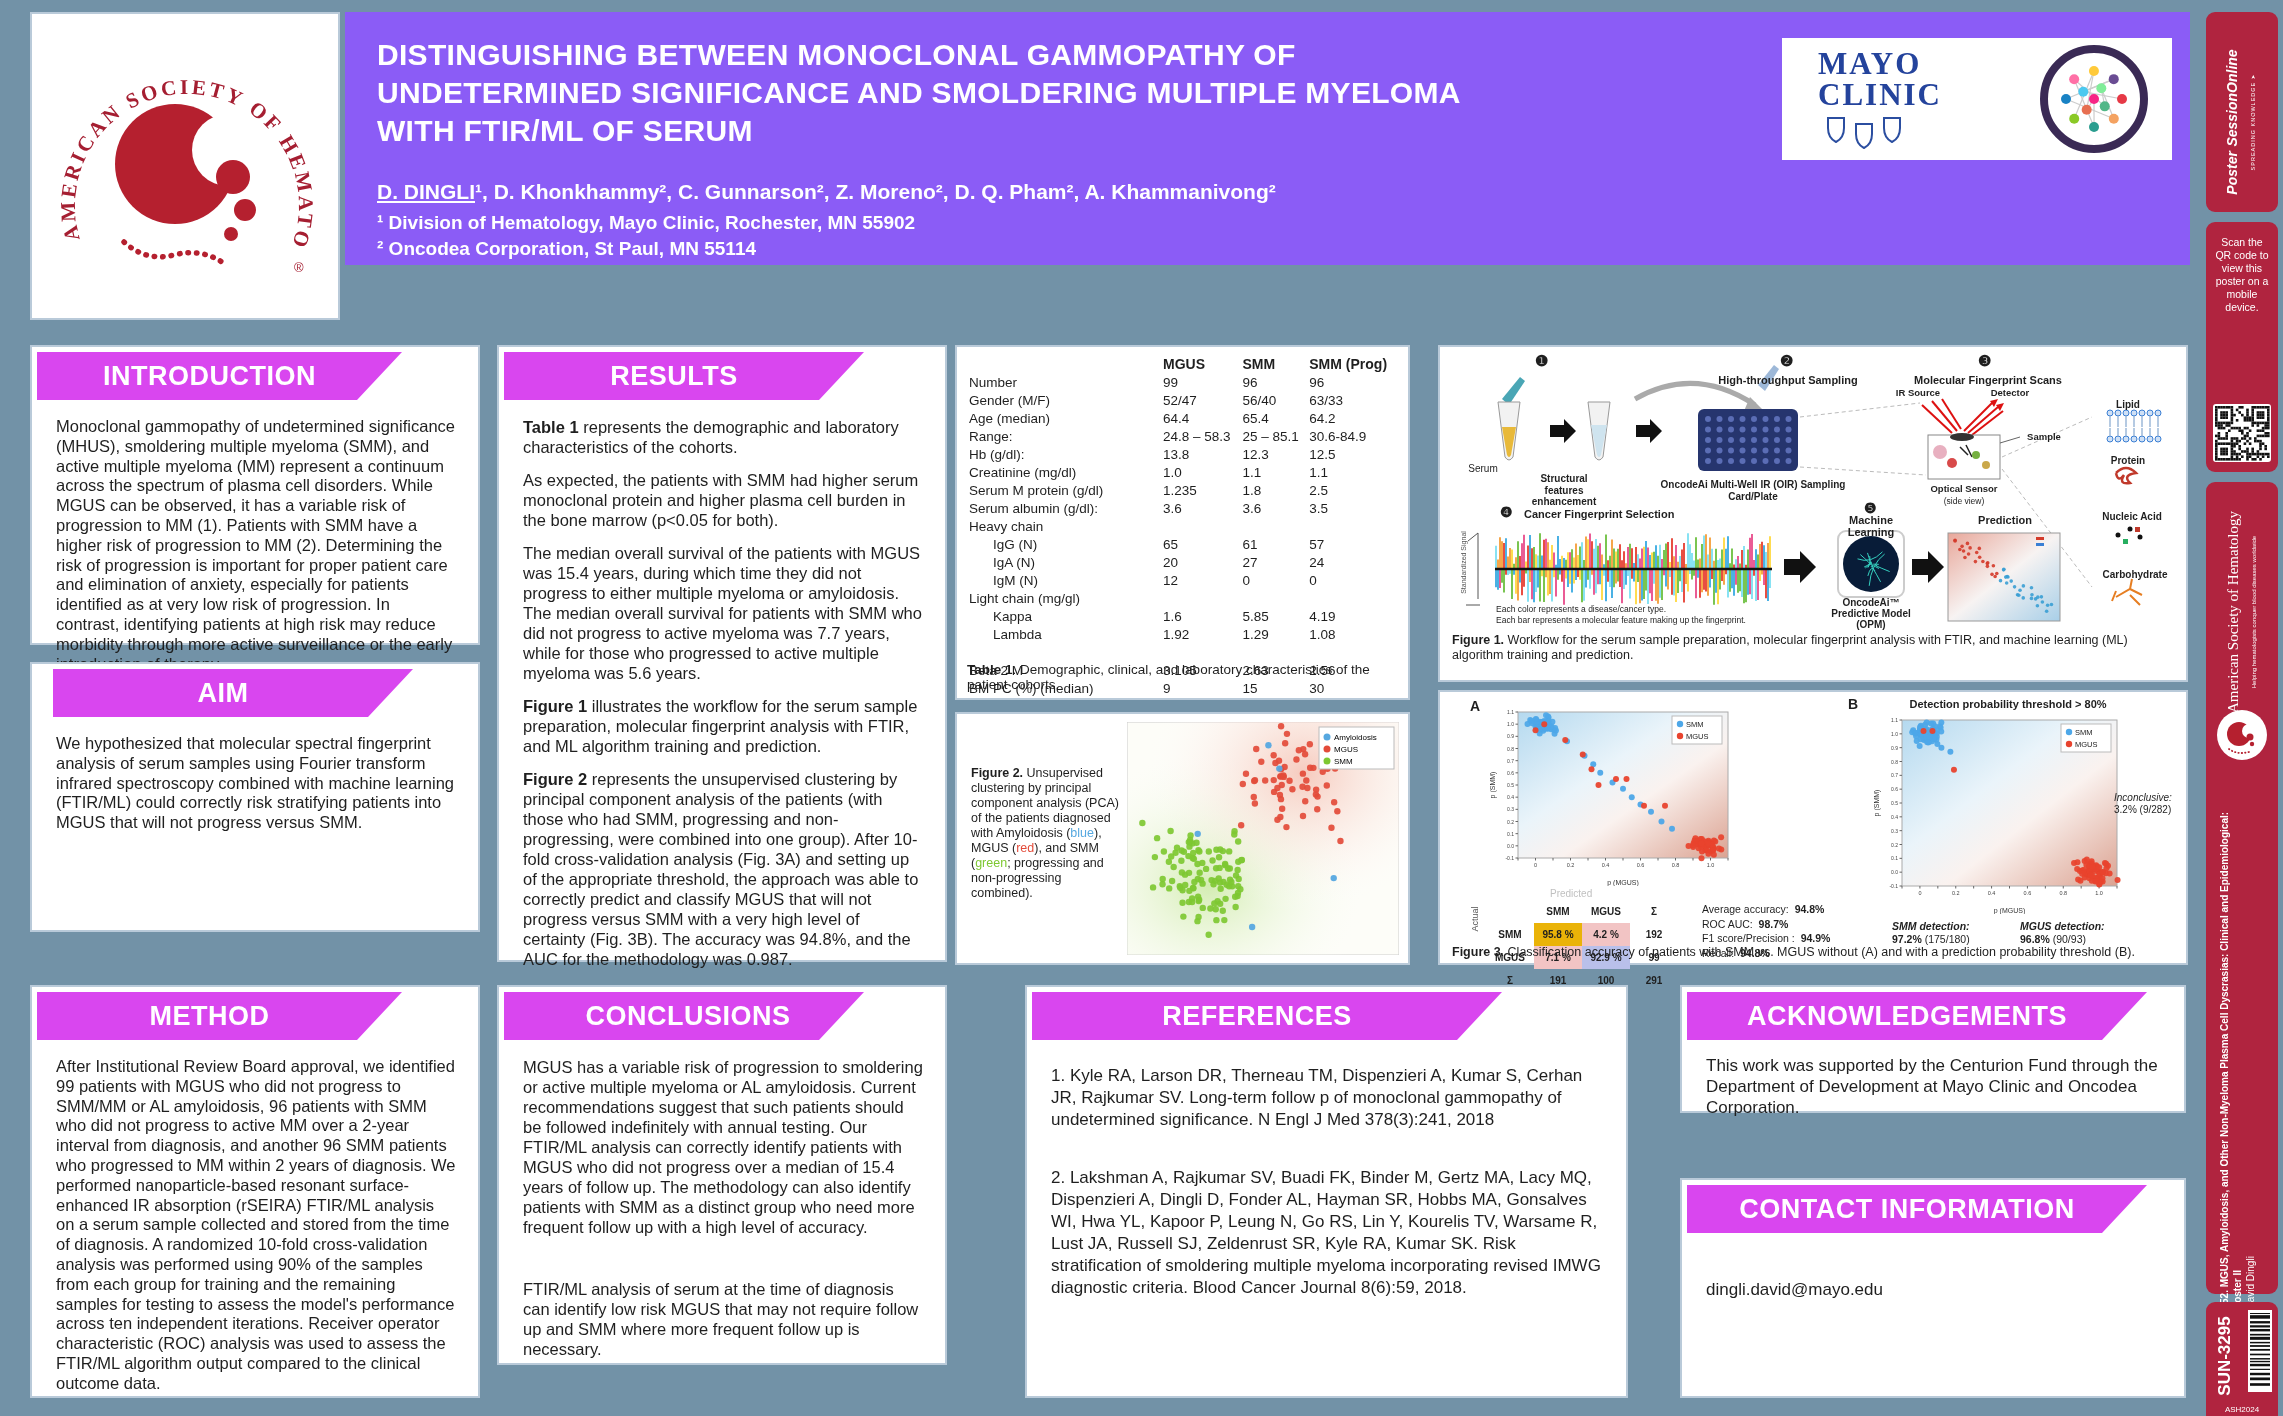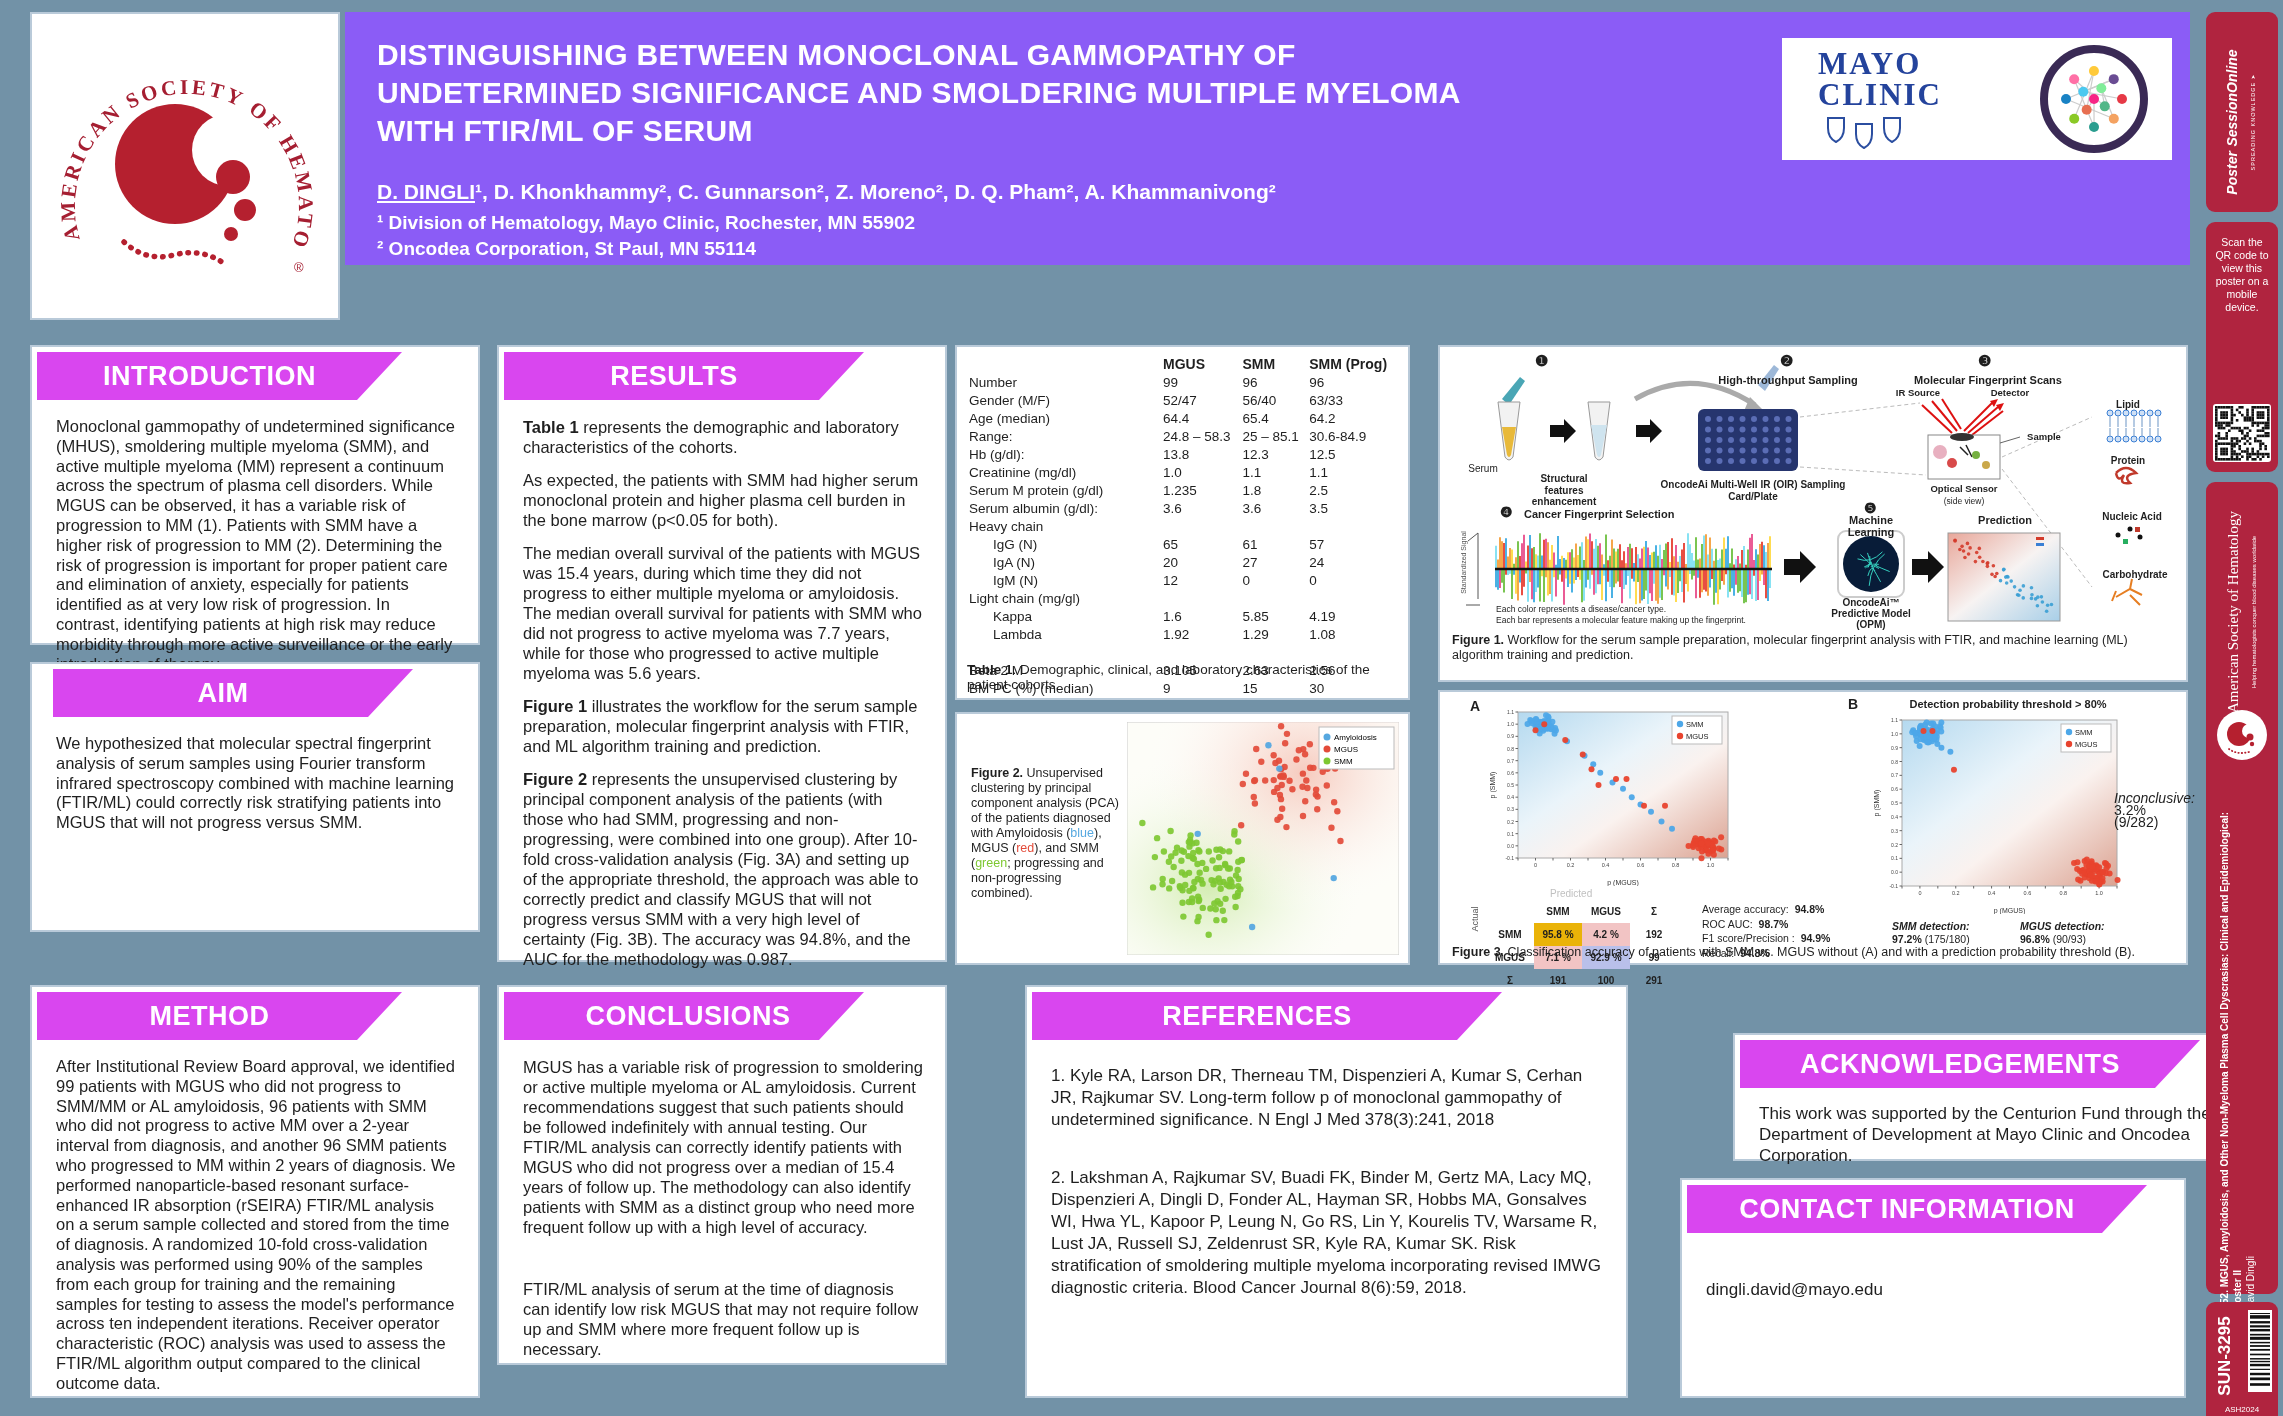--- a/index.html
+++ b/index.html
@@ -1431,21 +1431,21 @@
     </tbody>
       </table>
 
     <div style="position:absolute;left:262px;top:210px;width:160px;font-size:10.5px;line-height:14.5px;">
       <div><span>Average accuracy:</span>&nbsp;&nbsp;<b>94.8%</b></div>
       <div><span>ROC AUC:</span>&nbsp;&nbsp;<b>98.7%</b></div>
       <div><span>F1 score/Precision :</span>&nbsp;&nbsp;<b>94.9%</b></div>
       <div><span>Recall:</span>&nbsp;&nbsp;<b>94.8%</b></div>
     </div>
 
-    <div style="position:absolute;left:674px;top:100px;width:72px;font-size:14px;line-height:12px;">
+    <div style="position:absolute;left:674px;top:100px;width:72px;font-size:10px;line-height:12px;">
       <i>Inconclusive:</i><br><span>3.2% (9/282)</span>
     </div>
     <div style="position:absolute;left:452px;top:228px;width:120px;font-size:10.5px;line-height:13px;">
       <b><i>SMM detection:</i></b><br><b>97.2%</b><span> (175/180)</span>
     </div>
     <div style="position:absolute;left:580px;top:228px;width:120px;font-size:10.5px;line-height:13px;">
       <b><i>MGUS detection:</i></b><br><b>96.8%</b><span> (90/93)</span>
     </div>
     <div class="figcap" style="left:12px;top:253px;width:730px;">
       <b>Figure 3</b><span>. Classification accuracy of patients with SMM vs. MGUS without (A) and with a prediction probability threshold (B).</span>
@@ -1453,21 +1453,21 @@
   </div>
 
   <div class="whitebox" style="left:1025px;top:985px;width:603px;height:413px;">
     <div class="hdr" style="width:470px;">REFERENCES</div>
     <div class="bodytext" id="refs-list" style="top:78px;font-size:17px;line-height:22px;">
         <p>1. Kyle RA, Larson DR, Therneau TM, Dispenzieri A, Kumar S, Cerhan JR, Rajkumar SV. Long-term follow p of monoclonal gammopathy of undetermined significance. N Engl J Med 378(3):241, 2018</p>
         <p style="margin-top: 36px;">2. Lakshman A, Rajkumar SV, Buadi FK, Binder M, Gertz MA, Lacy MQ, Dispenzieri A, Dingli D, Fonder AL, Hayman SR, Hobbs MA, Gonsalves WI, Hwa YL, Kapoor P, Leung N, Go RS, Lin Y, Kourelis TV, Warsame R, Lust JA, Russell SJ, Zeldenrust SR, Kyle RA, Kumar SK. Risk stratification of smoldering multiple myeloma incorporating revised IMWG diagnostic criteria. Blood Cancer Journal 8(6):59, 2018.</p>
       </div>
   </div>
 
-  <div class="whitebox" style="left:1733px;top:985px;width:506px;height:128px;margin-top:48px;">
+  <div class="whitebox" style="left:1680px;top:985px;width:506px;height:128px;">
     <div class="hdr" style="width:460px;">ACKNOWLEDGEMENTS</div>
     <div class="bodytext" style="top:68px;font-size:17px;line-height:21px;">This work was supported by the Centurion Fund through the Department of Development at Mayo Clinic and Oncodea Corporation.</div>
   </div>
 
   <div class="whitebox" style="left:1680px;top:1178px;width:506px;height:220px;">
     <div class="hdr" style="width:460px;">CONTACT INFORMATION</div>
     <div class="bodytext" style="top:100px;font-size:17px;">dingli.david@mayo.edu</div>
   </div>
 
   <div class="sideblock" style="top:12px;height:200px;">

